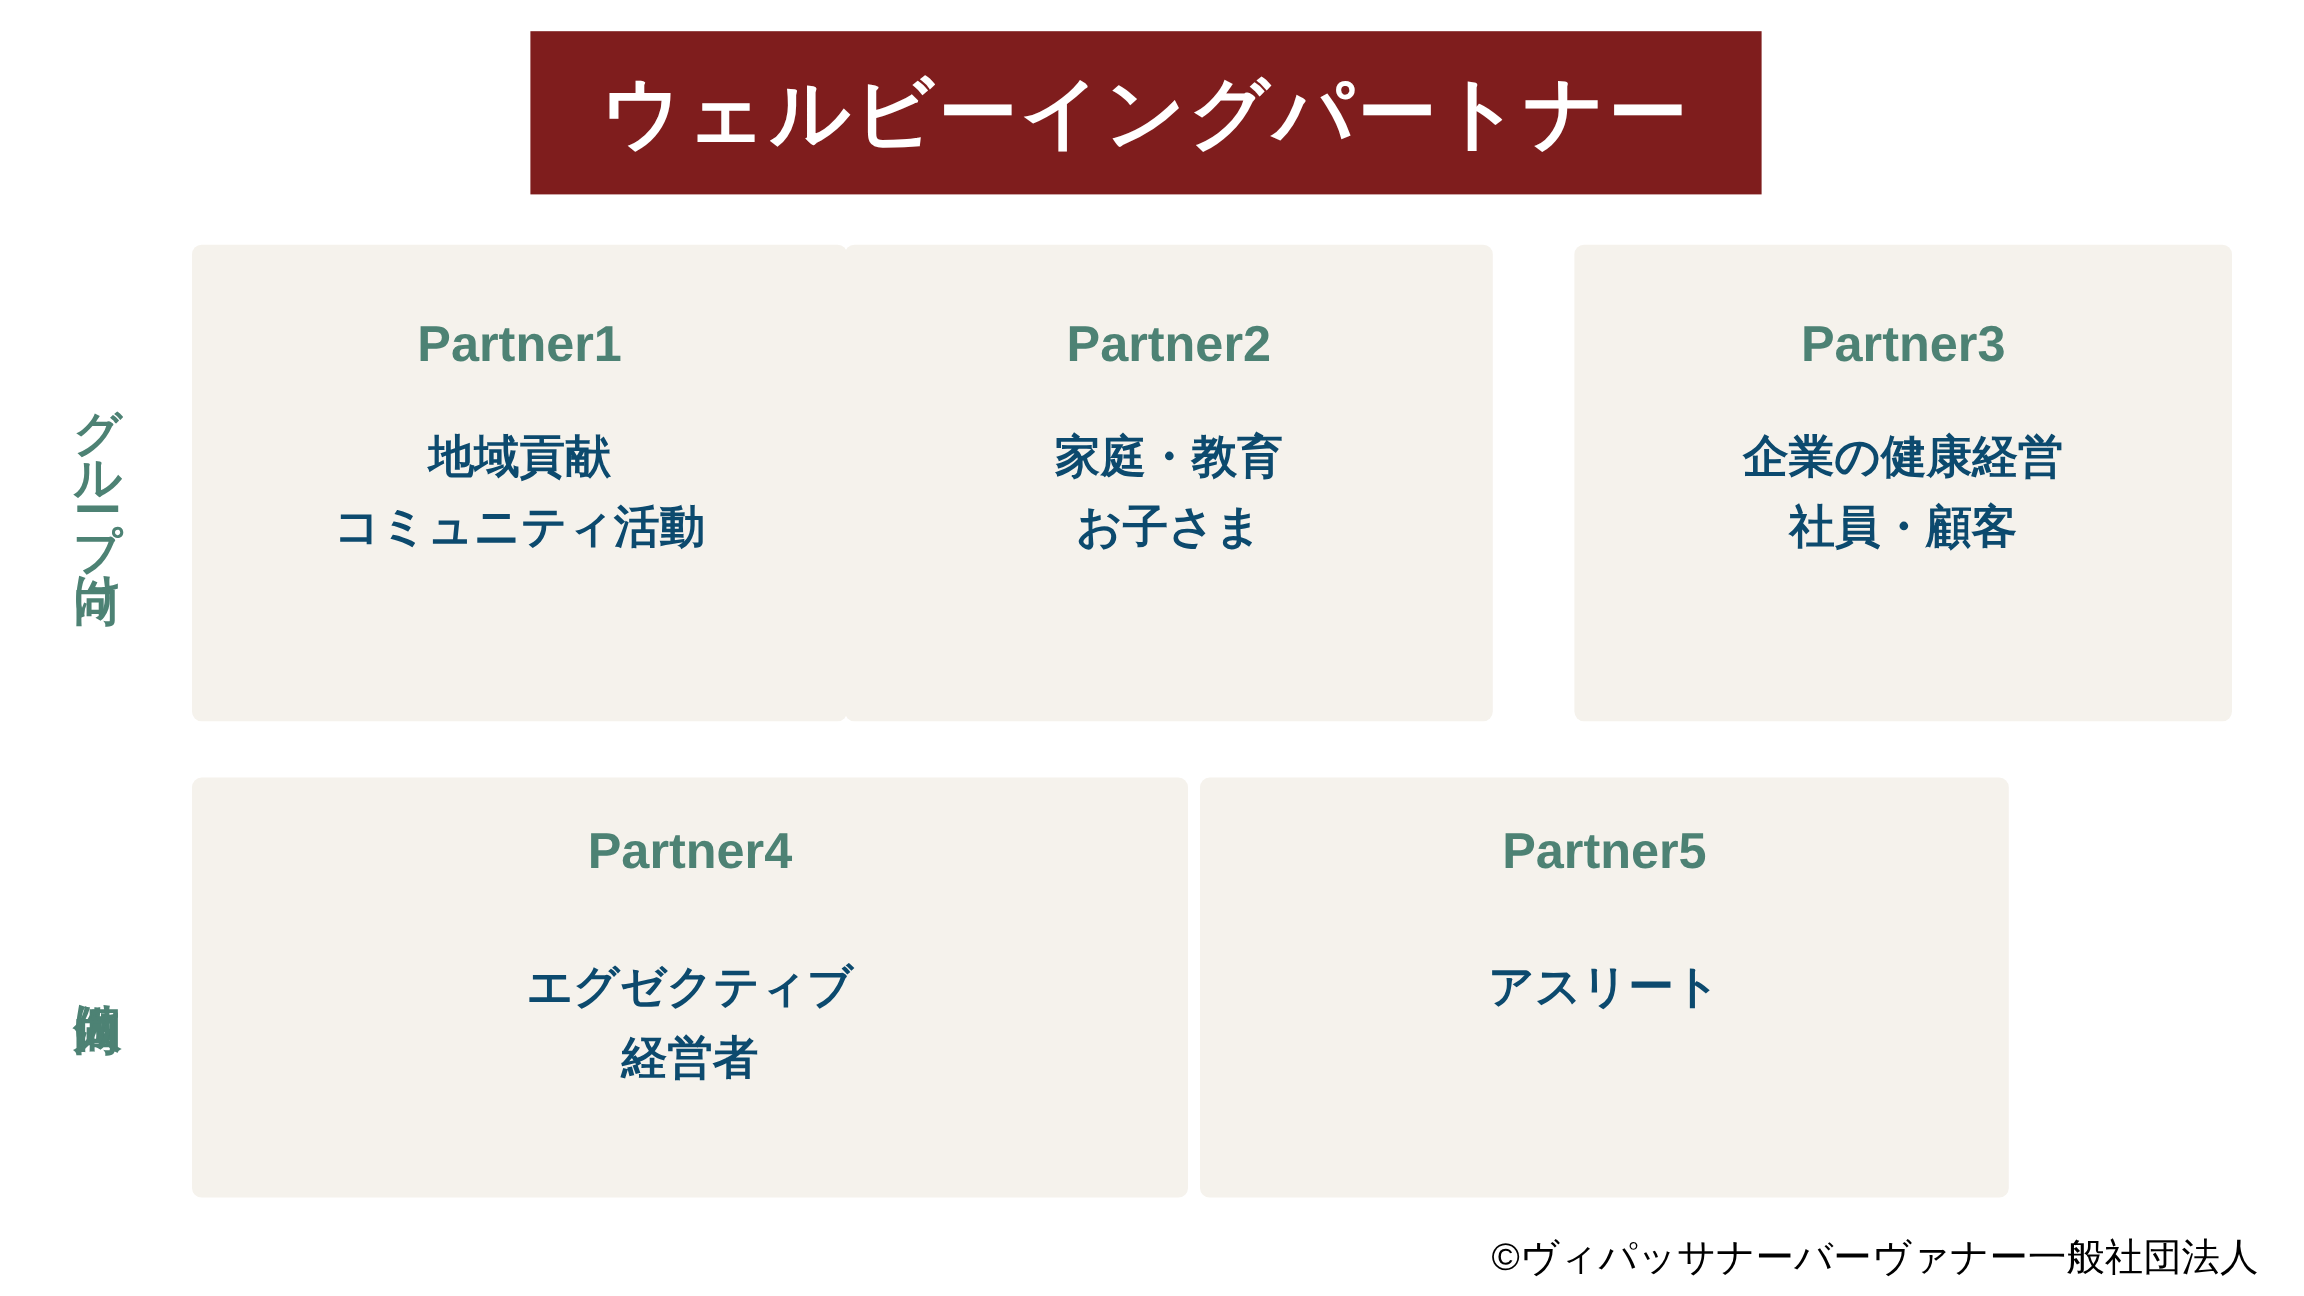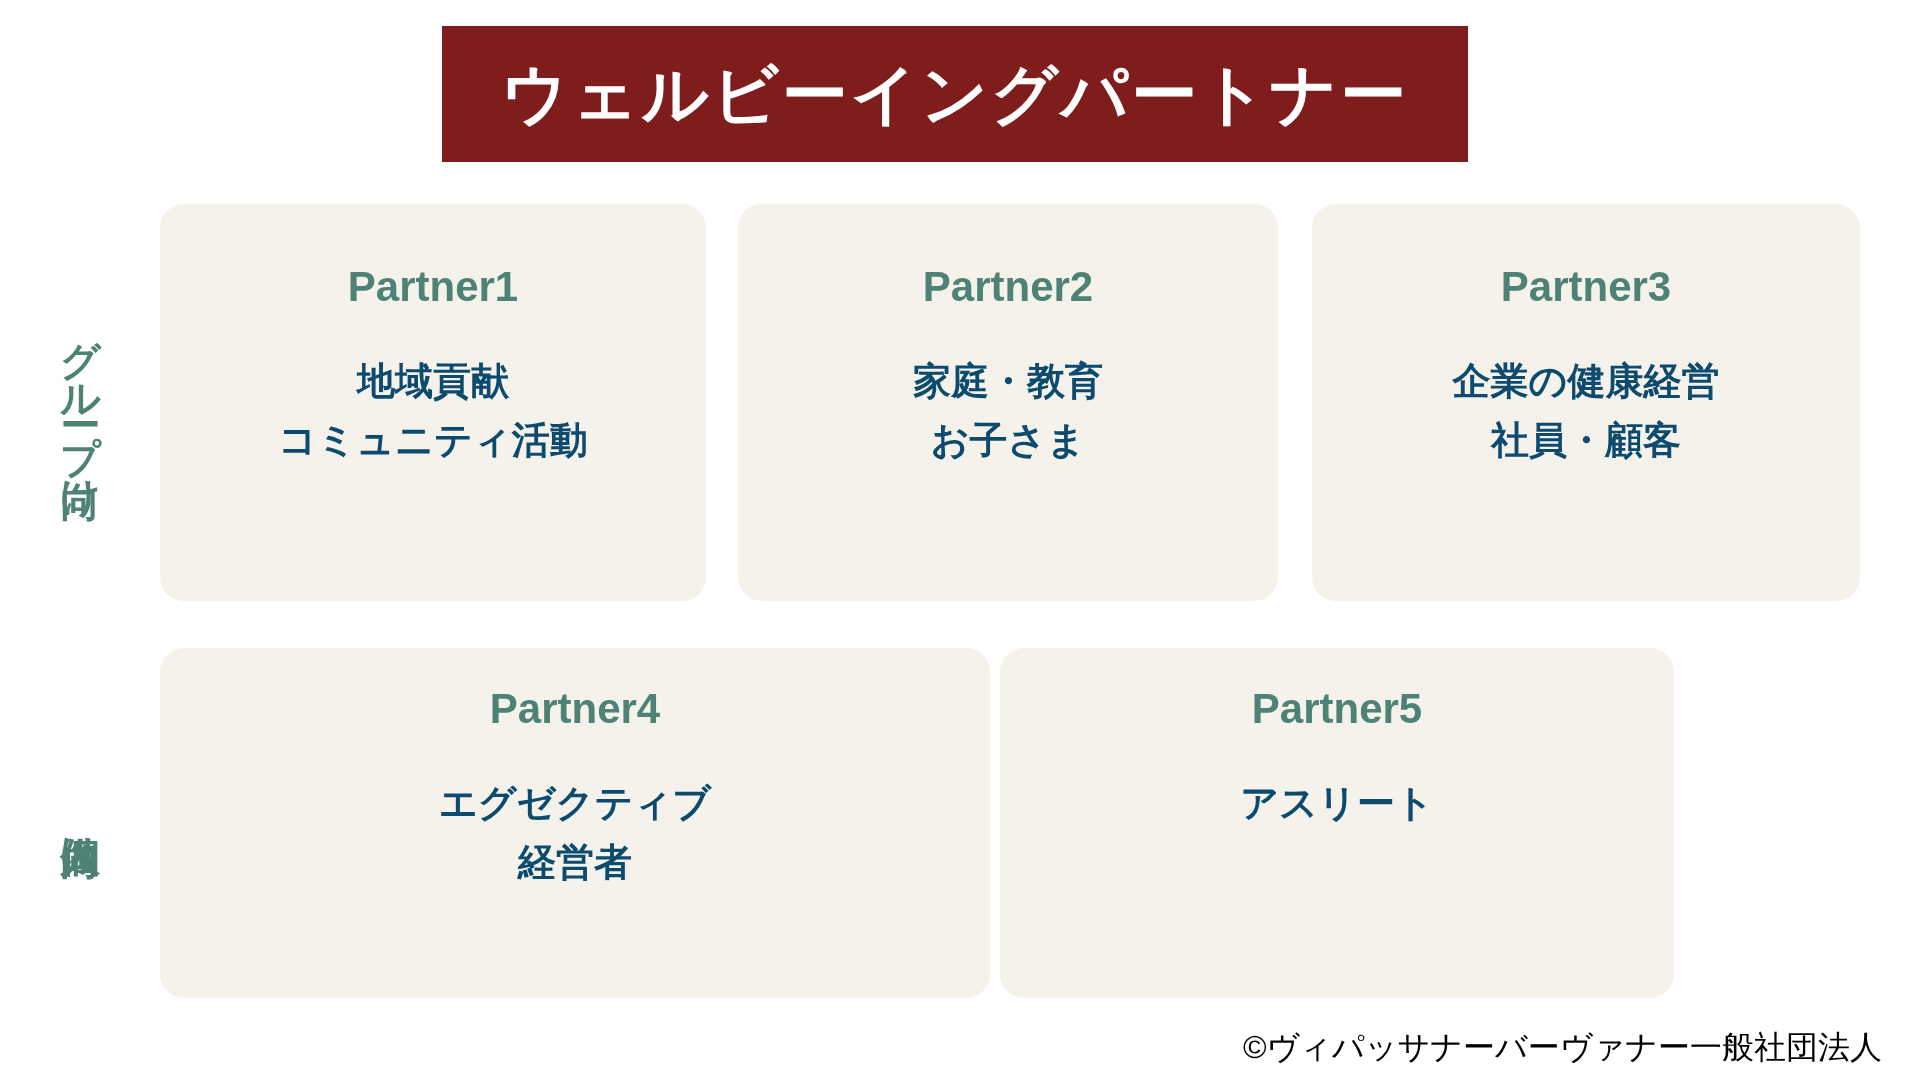--- a/index.html
+++ b/index.html
@@ -68,21 +68,21 @@
   .side-label-individual {
     left: 60px;
     top: 700px;
     height: 262px;
   }
 
   
   .card {
     position: absolute;
     background: #f5f2ec;
-    border-radius: 24px;
+    border-radius: 8px;
     box-sizing: border-box;
     display: flex;
     flex-direction: column;
     align-items: center;
   }
   .card-title {
     color: #4d8274;
     font-size: 42px;
     font-weight: bold;
     line-height: 1;
@@ -100,30 +100,30 @@
 
   
   .card-row1 {
     top: 204px;
     height: 397px;
     padding-top: 62px;
   }
   .card-row1 .card-body { margin-top: 44px; }
 
   .card-p1 { left: 160px;  width: 546px; }
-  .card-p2 { left: 738px;  width: 540px; }
+  .card-p2 { left: 704px;  width: 540px; }
   .card-p3 { left: 1312px; width: 548px; }
 
   
   .card-row2 {
     top: 648px;
     height: 350px;
     padding-top: 40px;
   }
-  .card-row2 .card-body { margin-top: 44px; }
+  .card-row2 .card-body { margin-top: 64px; }
 
   .card-p4 { left: 160px;  width: 830px; }
   .card-p5 { left: 1000px; width: 674px; }
 
   
   .copyright {
     position: absolute;
     right: 38px;
     bottom: 14px;
     color: #000000;

